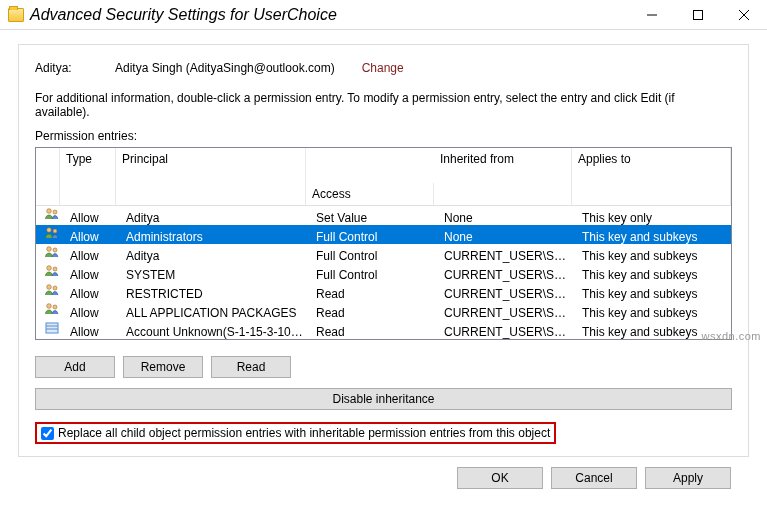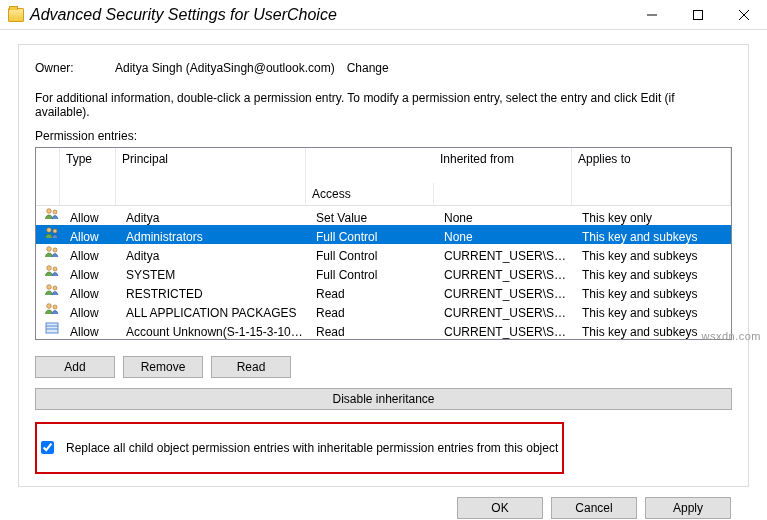--- a/index.html
+++ b/index.html
@@ -9,21 +9,21 @@
 .titlebar .folder-icon::before { content:""; position:absolute; top:-3px; left:0; width:7px; height:3px; background:#f5c83d; border:1px solid #d4a018; border-bottom:none; }
 .titlebar .title { flex:1; font-size: 16px; font-style: italic; }
 .winbtns { display:flex; height:100%; }
 .winbtn { width:46px; display:flex; align-items:center; justify-content:center; font-size:14px; font-family: sans-serif; }
 .winbtn svg { width:10px; height:10px; }
 .content { padding: 14px 18px 10px 18px; }
 .frame { border: 1px solid #ddd; padding: 16px 16px 12px 16px; background:#fff; }
 .owner-row { display:flex; align-items:center; margin-bottom: 16px; }
 .owner-label { width: 80px; }
 .owner-value { margin-right: 8px; }
-.change-link { color: #000000; cursor:pointer; margin-left: 4px; }
+.change-link { color: #7f1d1d; cursor:pointer; margin-left: 19px; }
 .tabs { display:flex; border-bottom: 1px solid #ccc; margin-bottom: 14px; }
 .tab { padding: 5px 18px; border: 1px solid transparent; border-bottom:none; position:relative; top:1px; background:#f5f5f5; margin-right:0px; }
 .tab.active { background:#fff; border-color:#ccc; border-bottom:1px solid #fff; }
 .info-text { margin-bottom: 10px; }
 .entries-label { margin-bottom: 4px; }
 .table { border: 1px solid #828790; width:100%; }
 .thead { display:flex; background:#fff; border-bottom:1px solid #e0e0e0; }
 .thead .cell { padding: 4px 6px; border-right:1px solid #e8e8e8; font-weight:normal; }
 .tbody .row { display:flex; align-items:flex-end; height: 19px; padding-left:4px; }
 .tbody .row.selected { background:#0078d7; color:#fff; }
@@ -32,21 +32,21 @@
 .c-type { width: 56px; flex:0 0 56px; }
 .c-principal { width: 190px; flex:0 0 190px; }
 .c-access { width: 128px; flex:0 0 128px;margin-top:35px; }
 .c-inherited { width: 138px; flex:0 0 138px; }
 .c-applies { flex:1; }
 .thead .c-icn { border-right:1px solid #e8e8e8; }
 .people-icon { width:16px; height:16px; }
 .btnrow { display:flex; gap:8px; margin-top: 16px; }
 .btn { min-width: 80px; padding: 3px 14px; background:#e1e1e1; border:1px solid #adadad; text-align:center; }
 .disable-row { margin-top: 10px; }
-.checkbox-row { display:flex; align-items:flex-start; margin-top: 12px; border:2px solid #c00; padding: 17px 4px; width: fit-content; gap: 8px; }
+.checkbox-row { display:flex; align-items:flex-end; margin-top: 12px; border:2px solid #c00; padding: 2px 4px; width: fit-content; }
 .checkbox-row input { margin-right: 4px; }
 .footer { display:flex; justify-content:flex-end; gap: 8px; padding: 10px 18px 0 0; }
 .footer .btn { min-width: 86px; }
 .watermark { position:absolute; right:6px; bottom:178px; font-size:11px; color:#999; letter-spacing:0.5px; }
 </style>
 </head>
 <body>
 
 <div class="titlebar">
   <div class="folder-icon"></div>
@@ -67,21 +67,21 @@
           <line x1="0" y1="0" x2="10" y2="10" stroke="#000"></line>
           <line x1="10" y1="0" x2="0" y2="10" stroke="#000"></line>
         </svg>
       </div>
   </div>
 </div>
 
 <div class="content">
   <div class="frame">
     <div class="owner-row">
-      <div class="owner-label">Owner:</div>
+      <div class="owner-label">Aditya:</div>
       <div class="owner-value">Aditya Singh (AdityaSingh@outlook.com)</div>
       <div class="change-link">Change</div>
     </div>
 
 
     <div class="info-text">For additional information, double-click a permission entry. To modify a permission entry, select the entry and click Edit (if available).</div>
     <div class="entries-label">Permission entries:</div>
 
     <div class="table">
       <div class="thead">

